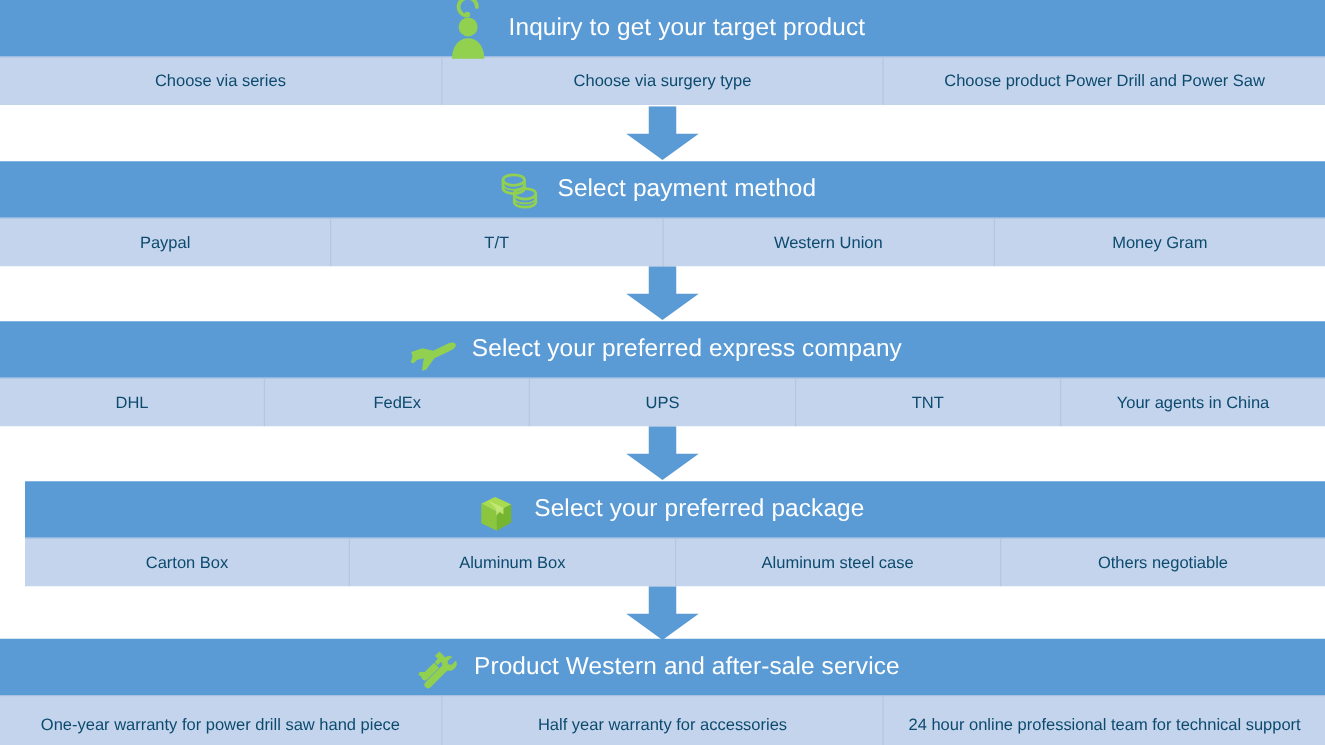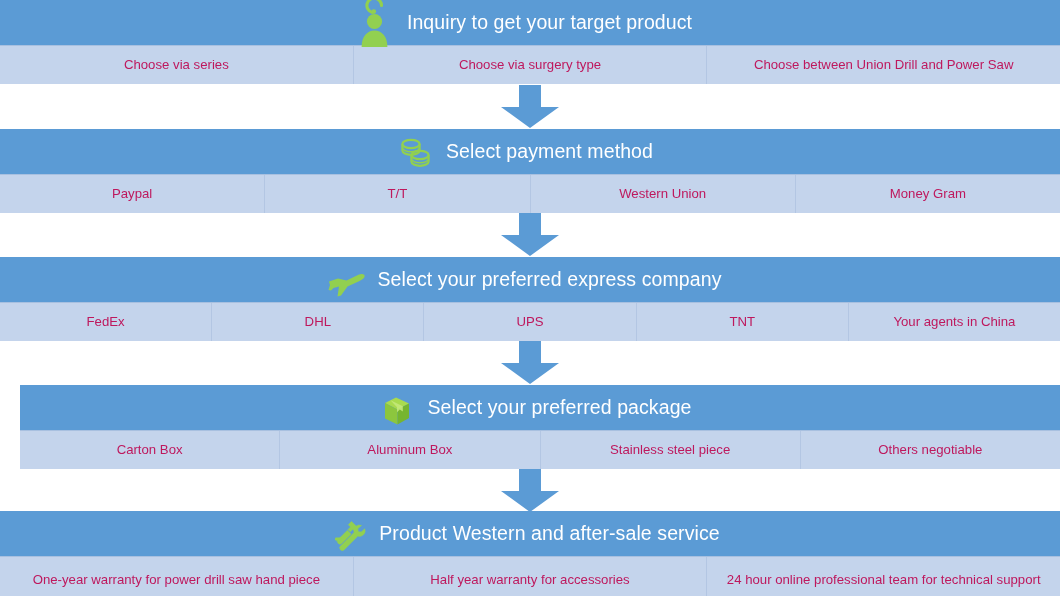--- a/index.html
+++ b/index.html
@@ -71,21 +71,21 @@
     border-top: 1px solid #A8C0E0;
   }
 
   .option-cell {
     flex: 1 1 0;
     display: flex;
     align-items: center;
     justify-content: center;
     text-align: center;
     padding: 0 4px;
-    color: #be185d;
+    color: #0c4a6e;
     font-size: 13.2px;
     line-height: 1.18;
     border-left: 1px solid #B3C6E3;
   }
   .option-cell:first-child { border-left: none; }
 
   .options-row.tall { height: 46px; }
 
   
   .arrow-wrap {
@@ -127,21 +127,21 @@
             <circle cx="18.5" cy="23.5" r="7.6" fill="#92D050"></circle>
             <path d="M5.6 49 C5.6 38.4 11.4 32.6 18.5 32.6 C25.6 32.6 31.4 38.4 31.4 49 Z" fill="#92D050"></path>
           </svg>
         </span>
         <span class="header-title">Inquiry to get your target product</span>
       </div>
     </div>
     <div class="options-row">
       <div class="option-cell">Choose via series</div>
       <div class="option-cell">Choose via surgery type</div>
-      <div class="option-cell">Choose  between Union Drill and Power Saw</div>
+      <div class="option-cell">Choose  product Power Drill and Power Saw</div>
     </div>
   </div>
 
   <div class="arrow-wrap" id="arr-0">
     <svg width="62" height="44" viewBox="0 0 62 44">
       <path d="M20 0 H42 V22 H60 L31 43 L2 22 H20 Z" fill="#5B9BD5"></path>
     </svg>
   </div>
 
   <div class="section" id="sec-1">
@@ -185,22 +185,22 @@
           <svg viewBox="0 0 42 52">
             <g fill="#92D050">
               <path d="M3 26.5 L12 23.5 L20.5 25.5 L33 19.5 C36.5 18 39.5 19.5 38.5 22 C37.8 23.8 35.5 25 33 26.2 L21.5 31.5 L15 40.5 L11.5 41.5 L13 31.5 L7.5 33 L5 35.5 L2.5 35 L4 30 Z"></path>
             </g>
           </svg>
         </span>
         <span class="header-title">Select your preferred express company</span>
       </div>
     </div>
     <div class="options-row">
+      <div class="option-cell">DHL</div>
       <div class="option-cell">FedEx</div>
-      <div class="option-cell">DHL</div>
       <div class="option-cell">UPS</div>
       <div class="option-cell">TNT</div>
       <div class="option-cell">Your agents in China</div>
     </div>
   </div>
 
   <div class="arrow-wrap" id="arr-2">
     <svg width="62" height="44" viewBox="0 0 62 44">
       <path d="M20 0 H42 V22 H60 L31 43 L2 22 H20 Z" fill="#5B9BD5"></path>
     </svg>
@@ -218,21 +218,21 @@
               <path d="M14.5 17.3 L26.8 23.2 L26.8 28.6 L23.8 26.5 L21 29.3 L21 24.2 Z" fill="#C3E87A" opacity="0.9"></path>
             </g>
           </svg>
         </span>
         <span class="header-title">Select your preferred package</span>
       </div>
     </div>
     <div class="options-row">
       <div class="option-cell">Carton Box</div>
       <div class="option-cell">Aluminum Box</div>
-      <div class="option-cell">Stainless steel piece</div>
+      <div class="option-cell">Aluminum steel case</div>
       <div class="option-cell">Others negotiable</div>
     </div>
   </div>
 
   <div class="arrow-wrap" id="arr-3">
     <svg width="62" height="44" viewBox="0 0 62 44">
       <path d="M20 0 H42 V22 H60 L31 43 L2 22 H20 Z" fill="#5B9BD5"></path>
     </svg>
   </div>
 

